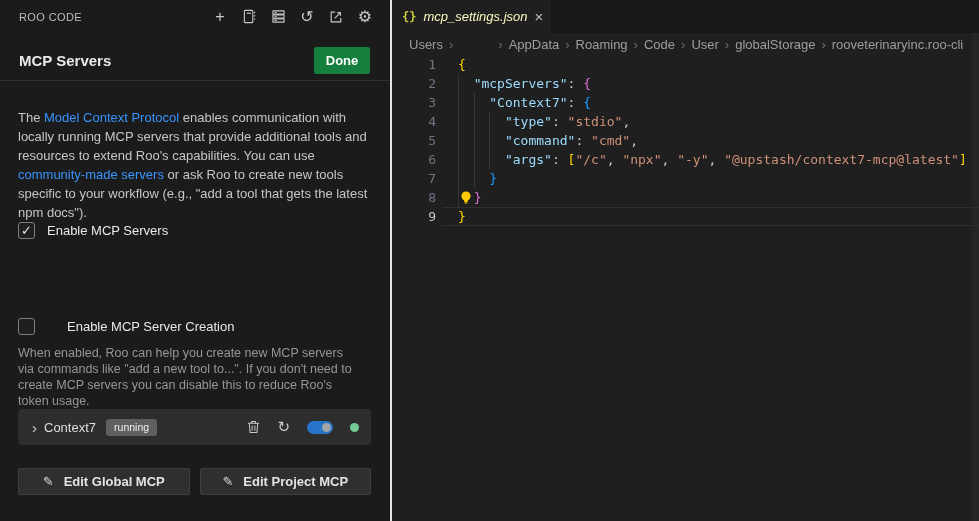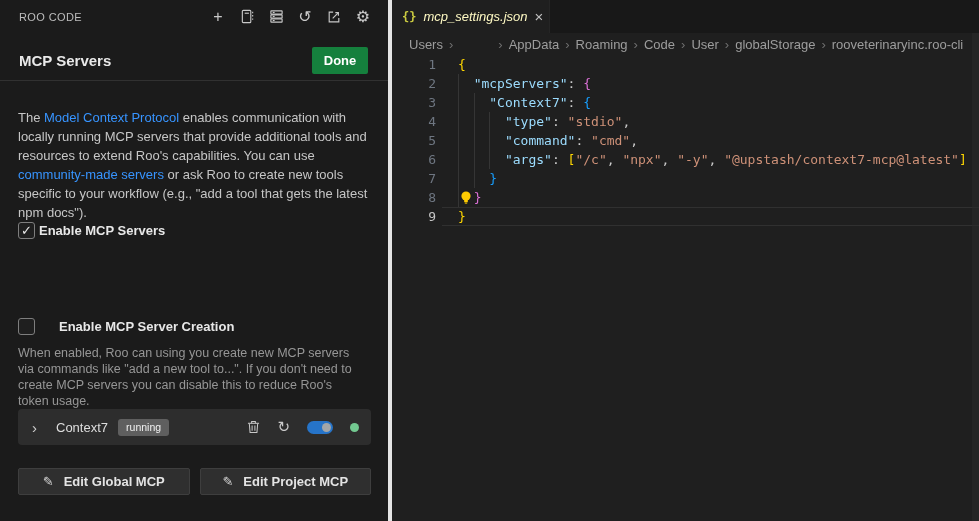--- a/index.html
+++ b/index.html
@@ -1,47 +1,47 @@
 <!DOCTYPE html>
 <html><head>
 <meta charset="utf-8">
 <style>
   * { margin:0; padding:0; box-sizing:border-box; }
   html,body { width:979px; height:521px; background:#141414; overflow:hidden; }
   body { font-family:"Liberation Sans", sans-serif; position:relative; }
   .app { position:absolute; inset:0; width:979px; height:521px; background:#1f1f1f; }
 
   
-  .sidebar { position:absolute; left:0; top:0; width:392px; height:521px; background:#1b1b1b; border-right:4px solid #e5e5e5; }
+  .sidebar { position:absolute; left:0; top:0; width:392px; height:521px; background:#1b1b1b; border-right:2px solid #e5e5e5; }
   .sb-topbar { position:absolute; left:0; top:0; width:100%; height:33px; display:flex; align-items:center; padding:0 17px 0 19px; }
   .brand { font-size:11px; color:#bdbdbd; letter-spacing:.4px; }
   .sb-toolbar { margin-left:auto; display:flex; align-items:center; gap:13px; }
   .tb-icon { color:#c9c9c9; width:16px; height:16px; display:flex; align-items:center; justify-content:center; font-size:16px; cursor:pointer; }
   .tb-icon svg { display:block; }
 
   .sb-header { position:absolute; left:0; top:40px; width:100%; height:40px; display:flex; align-items:center; padding:0 20px 0 19px; }
   .page-title { font-size:15px; font-weight:bold; color:#e9e9e9; }
   .done-btn { margin-left:auto; width:56px; height:27px; background:#15803d; color:#fff; font-weight:bold; font-size:13px; border:none; border-radius:2px; display:flex; align-items:center; justify-content:center; cursor:pointer; font-family:inherit; }
   .sb-divider { position:absolute; left:0; top:80px; width:100%; height:1px; background:#313131; }
 
   .intro { position:absolute; left:18px; top:108px; width:350px; font-size:13px; line-height:19px; color:#c6c6c6; }
   .intro a { color:#3794ff; text-decoration:none; cursor:pointer; }
 
   .check-row { position:absolute; left:18px; display:flex; align-items:center; }
   .check-row.r1 { top:222px; }
   .check-row.r2 { top:318px;gap:20px; }
   .checkbox { width:17px; height:17px; border:1px solid #7e7e7e; border-radius:3px; background:#1f1f1f; display:flex; align-items:center; justify-content:center; color:#e8e8e8; font-size:13px; cursor:pointer; }
-  .check-label { margin-left:4px; font-size:13px; font-weight:bold; color:#e8e8e8; }
+  .check-label { margin-left:12px; font-size:13px; font-weight:normal; color:#e8e8e8; }
   .check-desc { position:absolute; left:18px; width:342px; font-size:12.5px; line-height:16px; color:#969696; }
   .check-desc.d1 { top:249px; }
   .check-desc.d2 { top:345px; }
 
   .server-row { position:absolute; left:18px; top:409px; width:353px; height:36px; background:#2d2d2d; border-radius:4px; display:flex; align-items:center; padding:0 12px 0 14px; }
   .chev { color:#cfcfcf; font-size:15px; line-height:1; cursor:pointer; width:12px; }
-  .server-name { margin-left:12px; font-size:13px; color:#dedede; }
+  .server-name { font-size:13px; color:#dedede; }
   .scope-badge { margin-left:10px; background:#5f5f5f; color:#f1f1f1; font-size:10.5px; padding:2.5px 8px; border-radius:3px; }
   .row-actions { margin-left:auto; display:flex; align-items:center; gap:17px; }
   .act-icon { color:#c9c9c9; cursor:pointer; display:flex; align-items:center; justify-content:center; }
   .refresh-glyph { font-size:15px; color:#c9c9c9; }
   .toggle { width:26px; height:13px; border-radius:7px; background:#2674c9; position:relative; cursor:pointer; }
   .toggle .knob { position:absolute; right:2px; top:2px; width:9px; height:9px; border-radius:50%; background:#a3a6a8; }
   .status-dot { width:9px; height:9px; border-radius:50%; background:#73c991; }
 
   .mcp-btns { position:absolute; left:18px; top:468px; width:353px; display:flex; gap:10px; }
   .mcp-btn { flex:1; height:27px; background:#2f2f2f; border:1px solid #3e3e3e; border-radius:2px; color:#e4e4e4; font-size:13px; font-weight:bold; display:flex; align-items:center; justify-content:center; gap:10px; cursor:pointer; font-family:inherit; }
@@ -128,21 +128,21 @@
       <span class="checkbox">
           <span>✓</span>
         </span>
       <span class="check-label">Enable MCP Servers</span>
     </div>
 
     <div class="check-row r2">
       <span class="checkbox"></span>
       <span class="check-label">Enable MCP Server Creation</span>
     </div>
-    <div class="check-desc d2">When enabled, Roo can using you create new MCP servers via commands like "add a new tool to...". If you don't need to create MCP servers you can disable this to reduce Roo's token usage.</div>
+    <div class="check-desc d2">When enabled, Roo can help you create new MCP servers via commands like "add a new tool to...". If you don't need to create MCP servers you can disable this to reduce Roo's token usage.</div>
 
     <div class="server-row">
       <span class="chev">›</span>
       <span class="server-name">Context7</span>
       <span class="scope-badge">running</span>
       <span class="row-actions">
         <span class="act-icon">
           <svg width="13" height="14" viewBox="0 0 14 15" fill="none" stroke="#c9c9c9" stroke-width="1.1">
             <path d="M2.5 4 L3.3 13.5 L10.7 13.5 L11.5 4"></path>
             <line x1="1" y1="3.5" x2="13" y2="3.5"></line>

